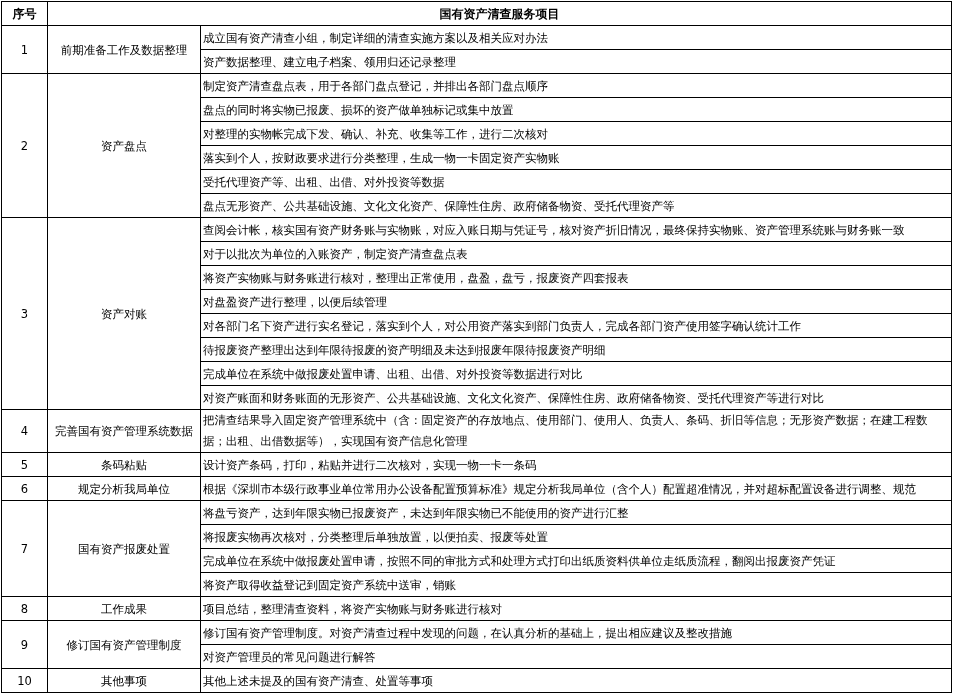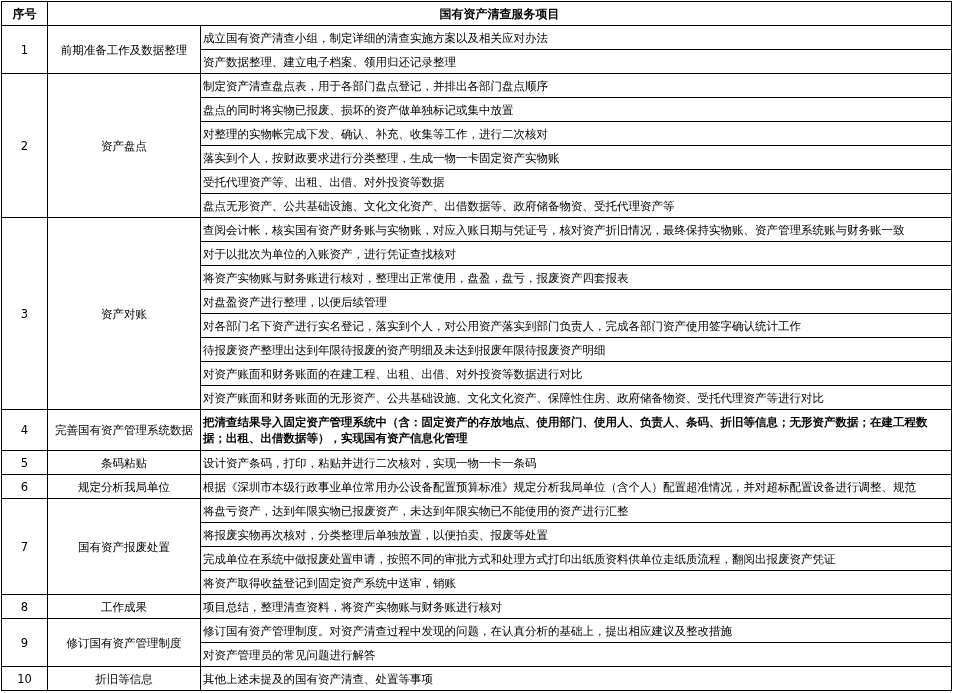--- a/index.html
+++ b/index.html
@@ -3,21 +3,21 @@
 <meta charset="utf-8">
 <style>
   html, body { margin:0; padding:0; background:#ffffff; }
   body { width:953px; height:693px; overflow:hidden; font-family:"DejaVu Sans", sans-serif; color:#000; }
   table { border-collapse:collapse; table-layout:fixed; position:absolute; left:1px; top:1px; width:951px; }
   td, th { border:1px solid #000; padding:0; font-size:11.5px; line-height:14px; }
   th { height:23px; font-weight:bold; font-size:12px; text-align:center; }
   td.num { text-align:center; }
   td.cat { text-align:center; }
   td.desc { text-align:left; padding-left:2px; padding-right:10px; height:23px; white-space:nowrap; overflow:hidden; }
-  td.desc.wrap { white-space:normal; height:40px; line-height:16px;font-weight:bold; }
+  td.desc.wrap { white-space:normal; height:40px; line-height:21px; }
   col.c1 { width:46px; }
   col.c2 { width:153px; }
 </style>
 </head>
 <body>
 
 <table>
   <colgroup>
       <col class="c1">
       <col class="c2">
@@ -49,44 +49,44 @@
       <tr>
         <td class="desc">对整理的实物帐完成下发、确认、补充、收集等工作，进行二次核对</td>
       </tr>
       <tr>
         <td class="desc">落实到个人，按财政要求进行分类整理，生成一物一卡固定资产实物账</td>
       </tr>
       <tr>
         <td class="desc">受托代理资产等、出租、出借、对外投资等数据</td>
       </tr>
       <tr>
-        <td class="desc">盘点无形资产、公共基础设施、文化文化资产、出借数据等、政府储备物资、受托代理资产等</td>
+        <td class="desc">盘点无形资产、公共基础设施、文化文化资产、保障性住房、政府储备物资、受托代理资产等</td>
       </tr>
       <tr>
         <td class="num" rowspan="8">3</td>
         <td class="cat" rowspan="8">资产对账</td>
         <td class="desc">查阅会计帐，核实国有资产财务账与实物账，对应入账日期与凭证号，核对资产折旧情况，最终保持实物账、资产管理系统账与财务账一致</td>
       </tr>
       <tr>
-        <td class="desc">对于以批次为单位的入账资产，进行凭证查找核对</td>
+        <td class="desc">对于以批次为单位的入账资产，制定资产清查盘点表</td>
       </tr>
       <tr>
         <td class="desc">将资产实物账与财务账进行核对，整理出正常使用，盘盈，盘亏，报废资产四套报表</td>
       </tr>
       <tr>
         <td class="desc">对盘盈资产进行整理，以便后续管理</td>
       </tr>
       <tr>
         <td class="desc">对各部门名下资产进行实名登记，落实到个人，对公用资产落实到部门负责人，完成各部门资产使用签字确认统计工作</td>
       </tr>
       <tr>
         <td class="desc">待报废资产整理出达到年限待报废的资产明细及未达到报废年限待报废资产明细</td>
       </tr>
       <tr>
-        <td class="desc">对资产账面和财务账面的在建工程、出租、出借、对外投资等数据进行对比</td>
+        <td class="desc">完成单位在系统中做报废处置申请、出租、出借、对外投资等数据进行对比</td>
       </tr>
       <tr>
         <td class="desc">对资产账面和财务账面的无形资产、公共基础设施、文化文化资产、保障性住房、政府储备物资、受托代理资产等进行对比</td>
       </tr>
       <tr>
         <td class="num" rowspan="1">4</td>
         <td class="cat" rowspan="1">完善国有资产管理系统数据</td>
         <td class="desc wrap">把清查结果导入固定资产管理系统中（含：固定资产的存放地点、使用部门、使用人、负责人、条码、折旧等信息；无形资产数据；在建工程数据；出租、出借数据等），实现国有资产信息化管理</td>
       </tr>
       <tr>
@@ -121,17 +121,17 @@
       <tr>
         <td class="num" rowspan="2">9</td>
         <td class="cat" rowspan="2">修订国有资产管理制度</td>
         <td class="desc">修订国有资产管理制度。对资产清查过程中发现的问题，在认真分析的基础上，提出相应建议及整改措施</td>
       </tr>
       <tr>
         <td class="desc">对资产管理员的常见问题进行解答</td>
       </tr>
       <tr>
         <td class="num" rowspan="1">10</td>
-        <td class="cat" rowspan="1">折旧等信息</td>
+        <td class="cat" rowspan="1">其他事项</td>
         <td class="desc">其他上述未提及的国有资产清查、处置等事项</td>
       </tr>
     </tbody>
 </table>
 
 </body></html>

